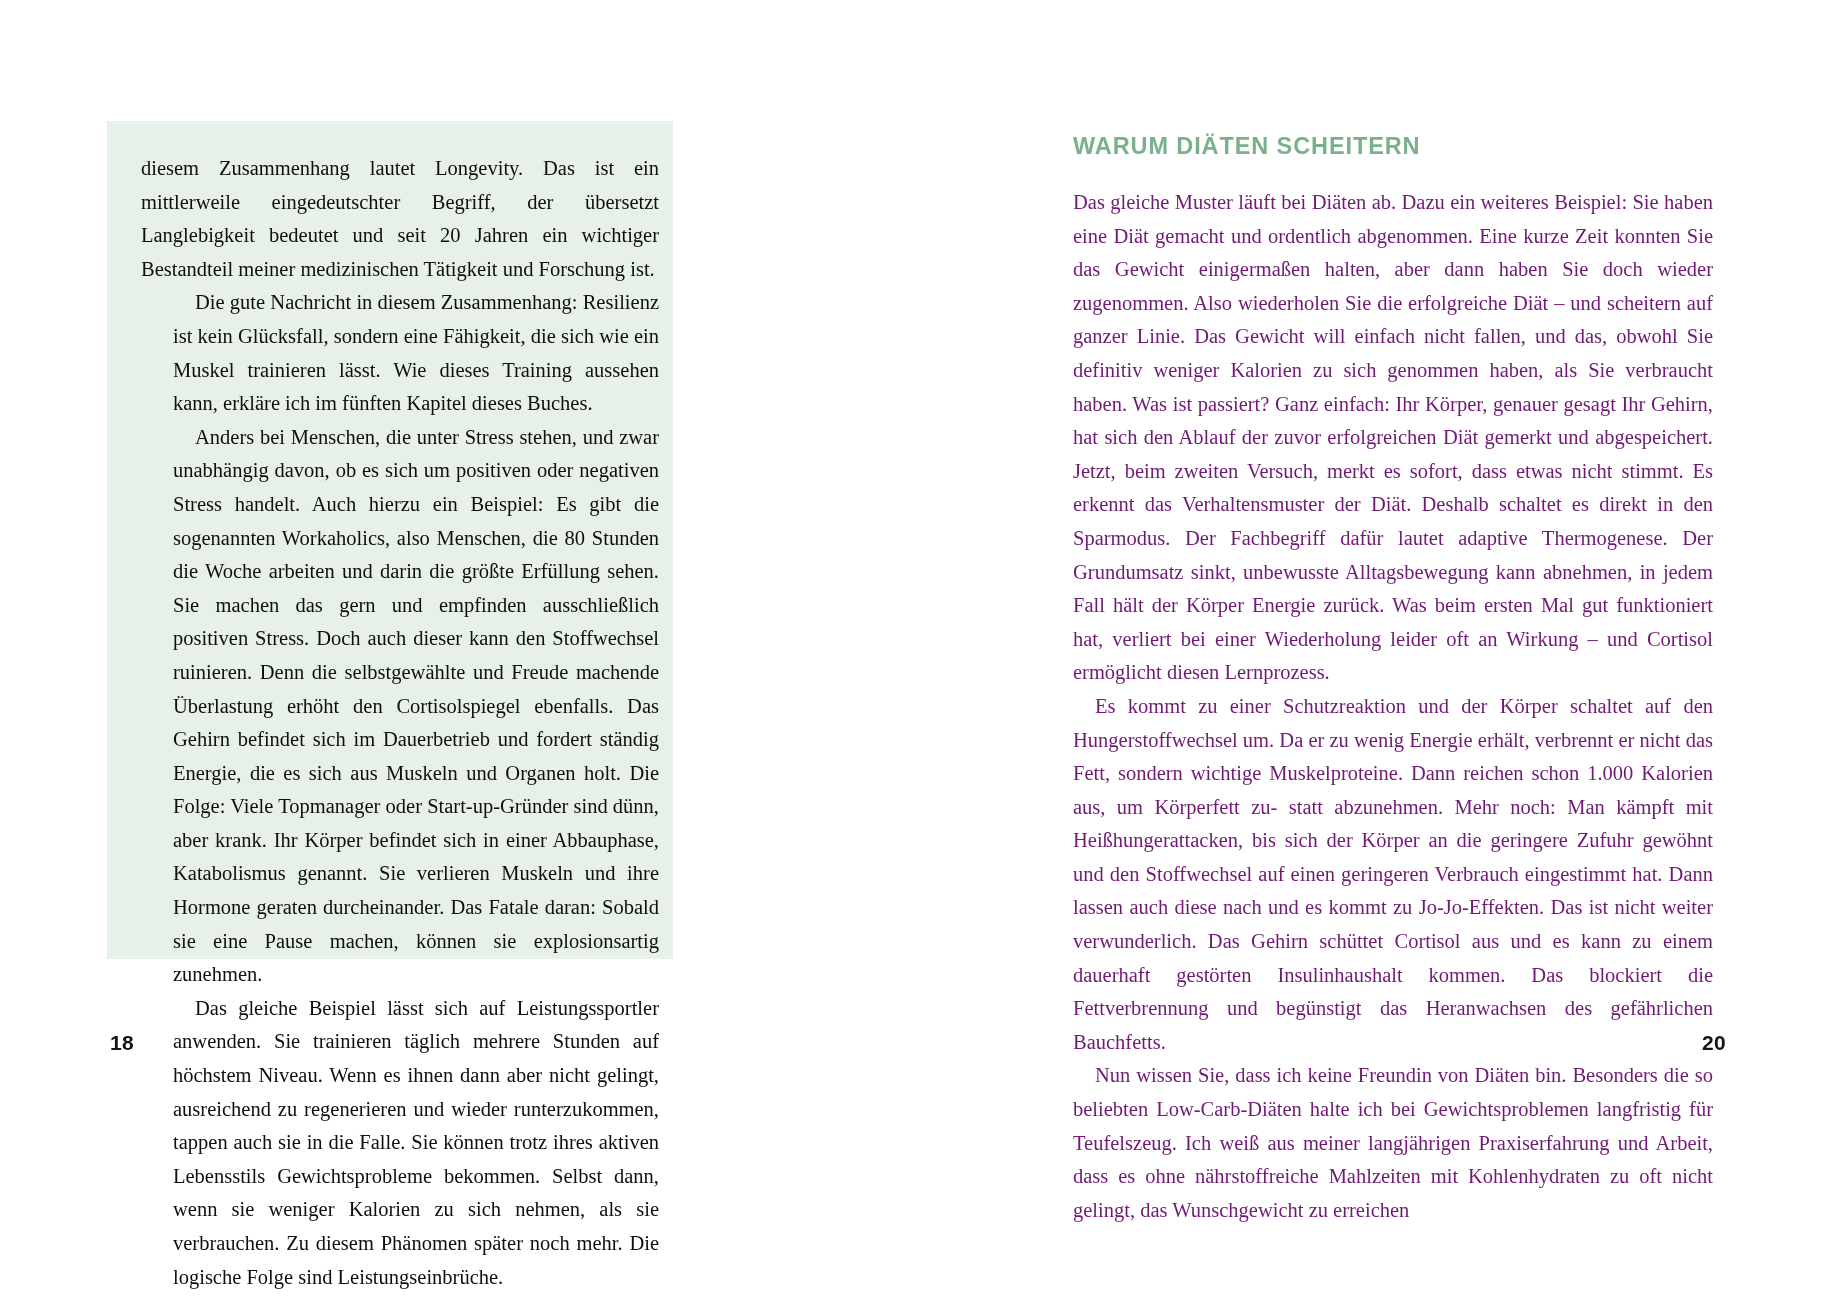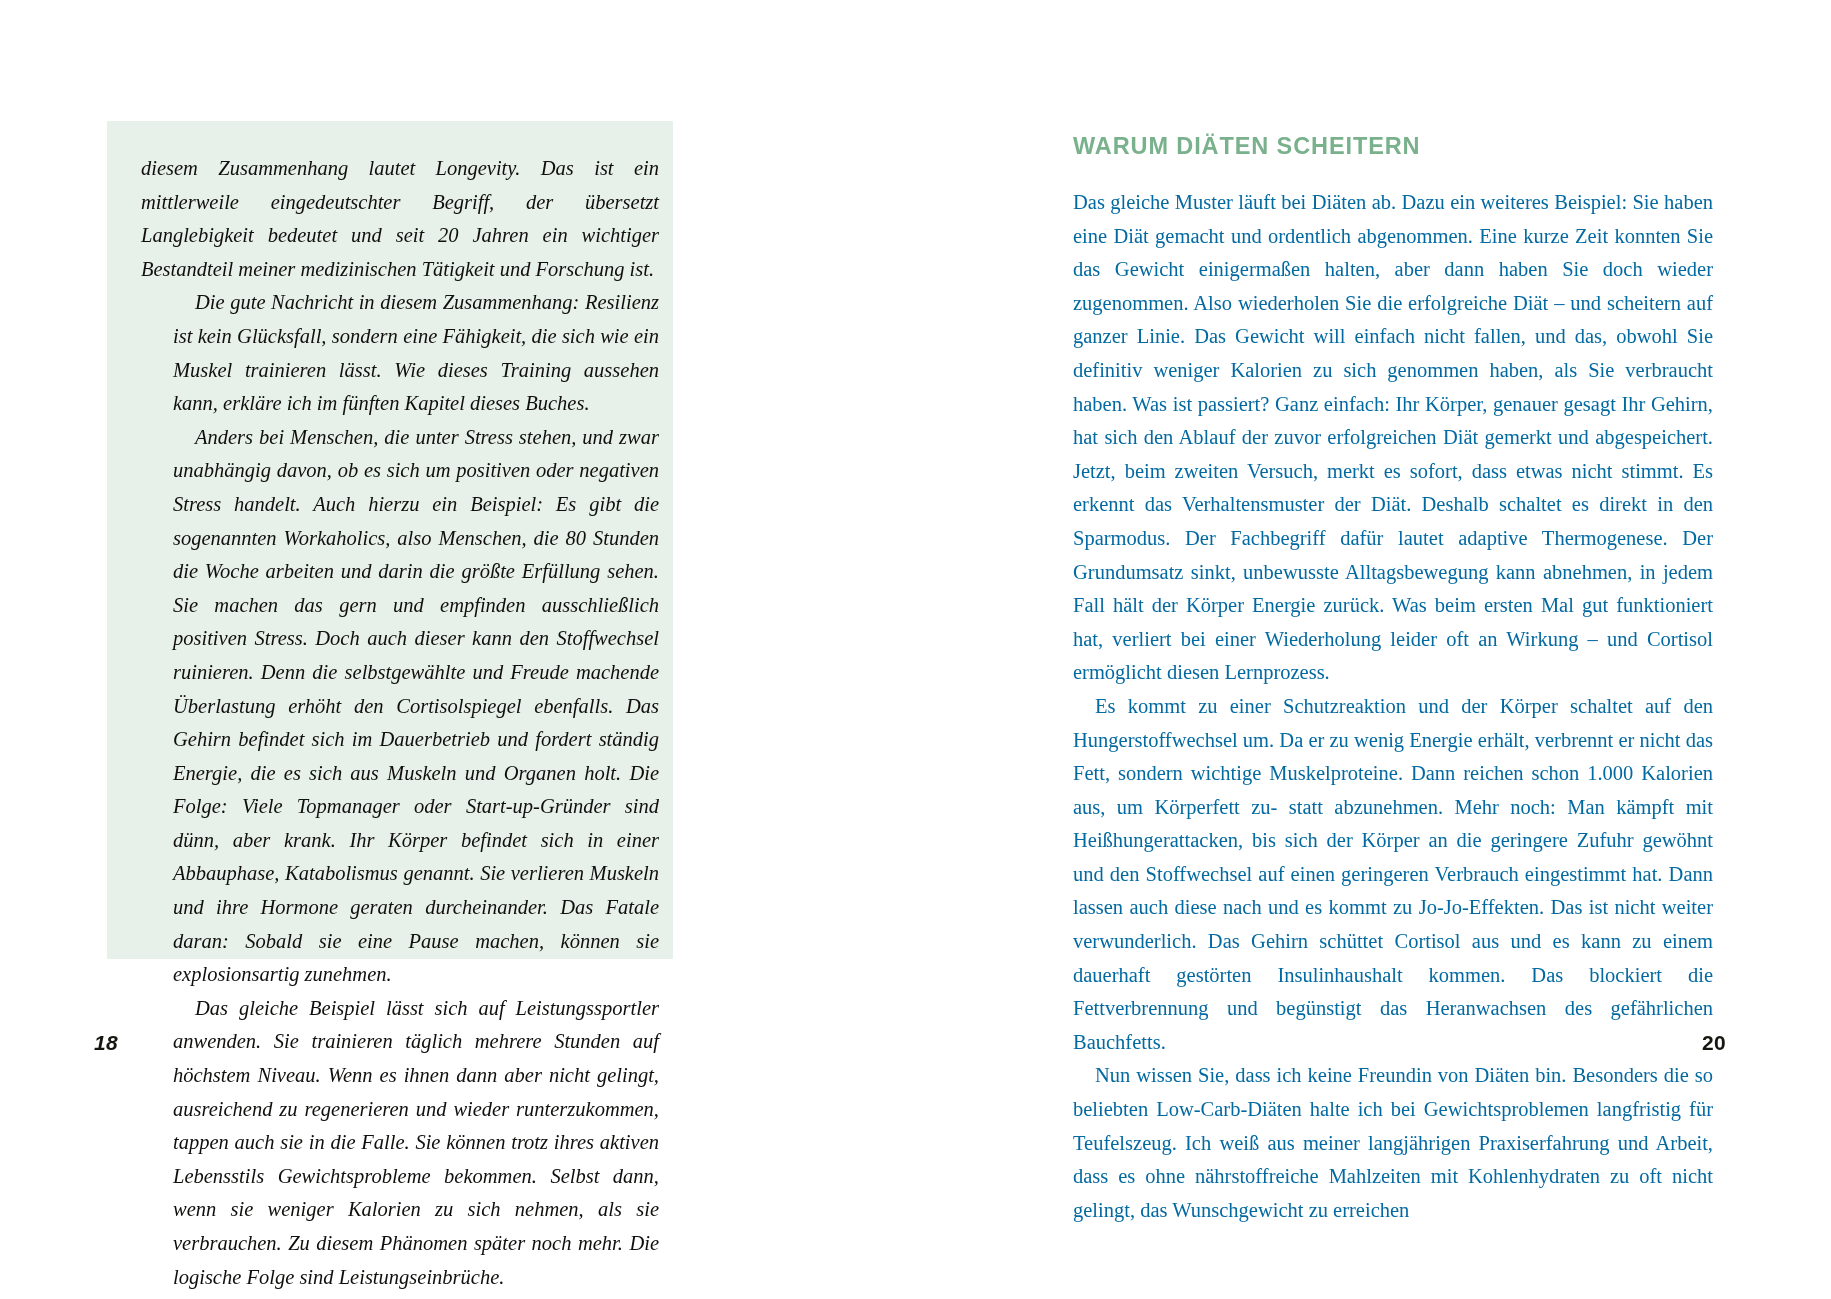--- a/index.html
+++ b/index.html
@@ -21,21 +21,20 @@
     display: block;
   }
 
   
   .page-left {
     position: absolute;
     left: 0;
     top: 0;
     width: 915px;
     height: 1299px;
-    font-style: italic;
   }
 
   .tinted-block {
     position: absolute;
     left: 107px;
     top: 121px;
     width: 566px;
     height: 838px;
     background: #e8f1e9;
   }
@@ -64,21 +63,21 @@
 
   .folio {
     position: absolute;
     font-family: "Liberation Sans", "DejaVu Sans", sans-serif;
     font-weight: bold;
     font-size: 21px;
     color: #15160f;
     letter-spacing: 0.4px;
   }
   .folio-left {
-    left: 94px;
+    left: 110px;
     top: 1031px;
   }
   .folio-right {
     left: 1702px;
     top: 1031px;
   }
 
   
   .page-right {
     position: absolute;
@@ -101,21 +100,21 @@
     text-transform: uppercase;
   }
 
   .right-text {
     position: absolute;
     left: 1073px;
     top: 186px;
     width: 640px;
     font-size: 20.5px;
     line-height: 33.6px;
-    color: #0369a1;
+    color: #701a75;
     text-align: justify;
     text-justify: inter-word;
     -webkit-hyphens: none;
     hyphens: none;
   }
   .right-text p {
     margin: 0;
   }
   .right-text p.indent {
     text-indent: 22px;

